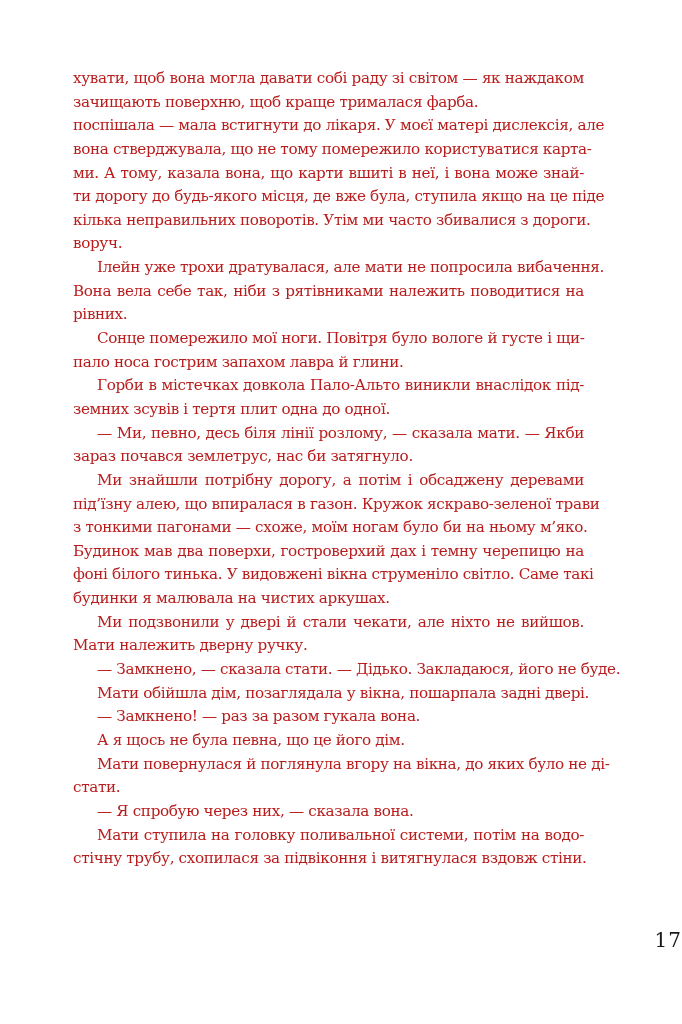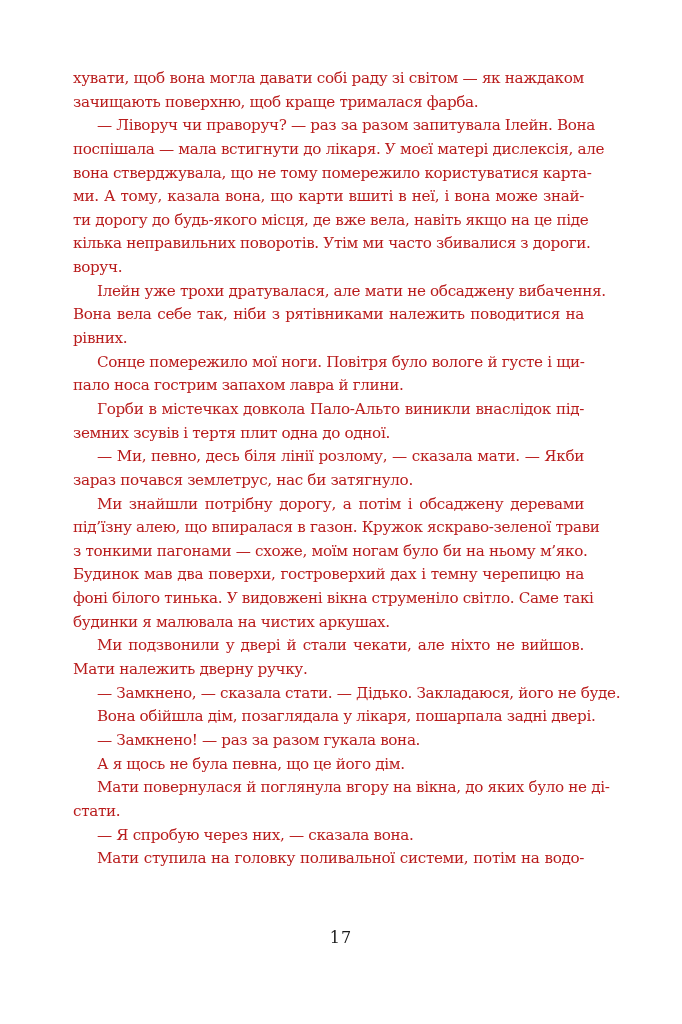--- a/index.html
+++ b/index.html
@@ -7,58 +7,58 @@
   .page {
     position: absolute; left: 73px; top: 67px; width: 511px;
     font-family: "DejaVu Serif", "Liberation Serif", serif;
     font-size: 15.2px; line-height: 23.65px; color: #b91c1c;
     letter-spacing: -0.35px;
   }
   .line { display: block; white-space: nowrap; text-align: justify; text-align-last: justify; height: 23.65px; }
   .line.last { text-align-last: left; }
   .line.indent { padding-left: 24px; }
   .pagenum {
-    position: absolute; left: 0; width: 682px; top: 928px; text-align: center;
-    font-family: "DejaVu Serif", "Liberation Serif", serif; font-size: 16px; color: #1a1a1a;
+    position: absolute; left: 0; width: 682px; top: 928px; text-align: right;
+    font-family: "DejaVu Serif", "Liberation Serif", serif; font-size: 20px; color: #1a1a1a;
     letter-spacing: 1px;
   }
 </style>
 </head>
 <body>
 
 <div class="page">
   <span class="line">хувати, щоб вона могла давати собі раду зі світом — як наждаком</span>
   <span class="line last">зачищають поверхню, щоб краще трималася фарба.</span>
-  <span class="line indent">— Ліворуч чи праворуч? — раз за разом запитувала Ілейн. Вона</span>
   <span class="line">поспішала — мала встигнути до лікаря. У моєї матері дислексія, але</span>
   <span class="line">вона стверджувала, що не тому помережило користуватися карта-</span>
   <span class="line">ми. А тому, казала вона, що карти вшиті в неї, і вона може знай-</span>
-  <span class="line">ти дорогу до будь-якого місця, де вже вела, навіть якщо на це піде</span>
+  <span class="line">ти дорогу до будь-якого місця, де вже була, ступила якщо на це піде</span>
   <span class="line">кілька неправильних поворотів. Утім ми часто збивалися з дороги.</span>
   <span class="line last">воруч.</span>
-  <span class="line indent">Ілейн уже трохи дратувалася, але мати не обсаджену вибачення.</span>
+  <span class="line indent">Ілейн уже трохи дратувалася, але мати не попросила вибачення.</span>
   <span class="line">Вона вела себе так, ніби з рятівниками належить поводитися на</span>
   <span class="line last">рівних.</span>
   <span class="line indent">Сонце помережило мої ноги. Повітря було вологе й густе і щи-</span>
   <span class="line last">пало носа гострим запахом лавра й глини.</span>
   <span class="line indent">Горби в містечках довкола Пало-Альто виникли внаслідок під-</span>
   <span class="line last">земних зсувів і тертя плит одна до одної.</span>
   <span class="line indent">— Ми, певно, десь біля лінії розлому, — сказала мати. — Якби</span>
   <span class="line last">зараз почався землетрус, нас би затягнуло.</span>
   <span class="line indent">Ми знайшли потрібну дорогу, а потім і обсаджену деревами</span>
   <span class="line">під’їзну алею, що впиралася в газон. Кружок яскраво-зеленої трави</span>
   <span class="line">з тонкими пагонами — схоже, моїм ногам було би на ньому м’яко.</span>
   <span class="line">Будинок мав два поверхи, гостроверхий дах і темну черепицю на</span>
   <span class="line">фоні білого тинька. У видовжені вікна струменіло світло. Саме такі</span>
   <span class="line last">будинки я малювала на чистих аркушах.</span>
   <span class="line indent">Ми подзвонили у двері й стали чекати, але ніхто не вийшов.</span>
   <span class="line last">Мати належить дверну ручку.</span>
   <span class="line indent">— Замкнено, — сказала стати. — Дідько. Закладаюся, його не буде.</span>
-  <span class="line indent last">Вона обійшла дім, позаглядала у лікаря, пошарпала задні двері.</span>
+  <span class="line indent last">Мати обійшла дім, позаглядала у вікна, пошарпала задні двері.</span>
   <span class="line indent last">— Замкнено! — раз за разом гукала вона.</span>
   <span class="line indent last">А я щось не була певна, що це його дім.</span>
   <span class="line indent">Мати повернулася й поглянула вгору на вікна, до яких було не ді-</span>
   <span class="line last">стати.</span>
   <span class="line indent last">— Я спробую через них, — сказала вона.</span>
   <span class="line indent">Мати ступила на головку поливальної системи, потім на водо-</span>
+  <span class="line">стічну трубу, схопилася за підвіконня і витягнулася вздовж стіни.</span>
 </div>
 
 <div class="pagenum">17</div>
 
 </body></html>

